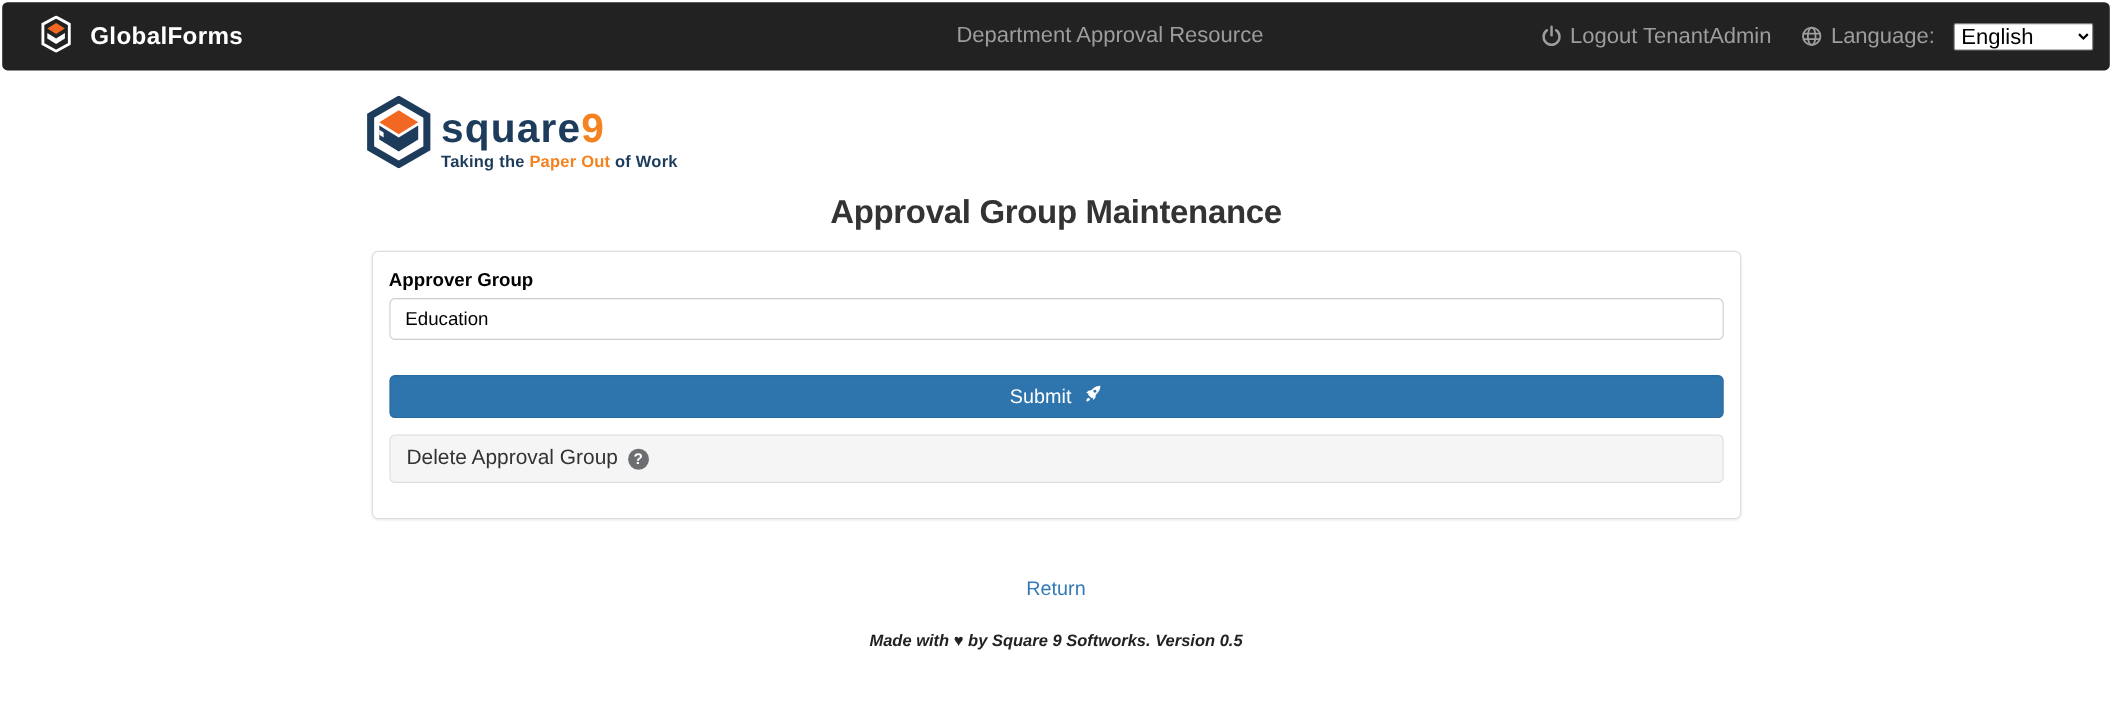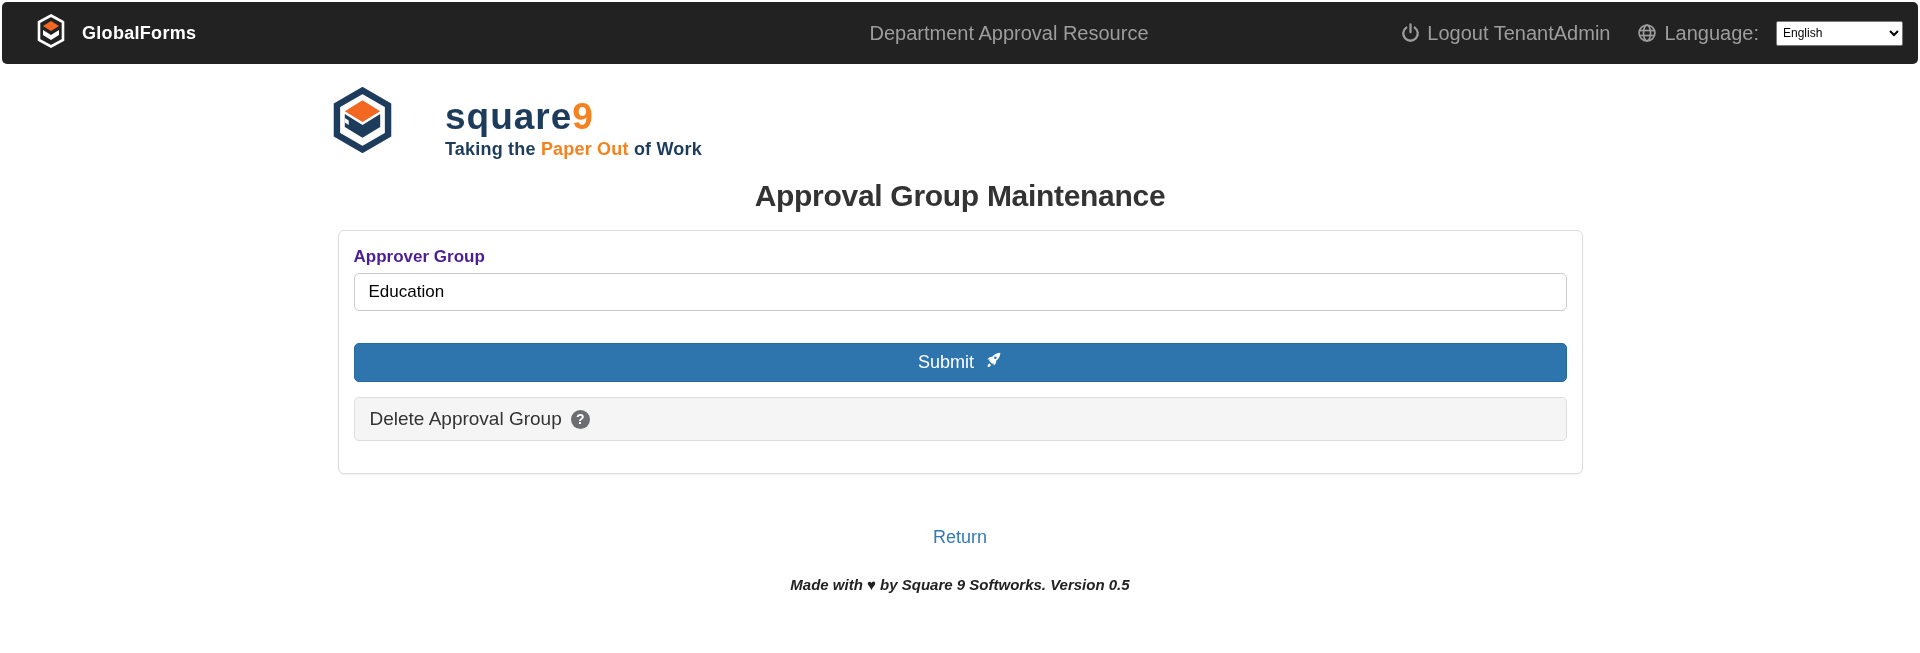--- a/index.html
+++ b/index.html
@@ -8,61 +8,61 @@
     width: 1920px; height: 653px; position: relative; overflow: hidden;
     font-family: "Liberation Sans", sans-serif;
   }
 
   
   .navbar {
     margin: 2px 2px 0; height: 62px; background: #222222; border-radius: 5px;
     display: flex; align-items: center; padding: 0 15px 0 35px; position: relative;
   }
   .brand { display: flex; align-items: center; gap: 17px; text-decoration: none; }
-  .brand-name { color: #ffffff; font-size: 18px; font-weight: bold; letter-spacing: .3px; }
+  .brand-name { color: #ffffff; font-size: 22px; font-weight: bold; letter-spacing: .3px; }
   .nav-title {
     position: absolute; left: 1007px; top: 50%; transform: translate(-50%,-50%);
     color: #9d9d9d; font-size: 20px; white-space: nowrap;
   }
   .nav-right { margin-left: auto; display: flex; align-items: center; color: #9d9d9d; font-size: 20px; }
   .nav-right .icon { display: inline-flex; }
   .logout { display: flex; align-items: center; gap: 6px; cursor: pointer; }
   .nav-gap { width: 27px; }
   .lang { display: flex; align-items: center; gap: 7px; }
   .lang-select {
-    margin-left: 17px; width: 127px; height: 25px; font-size: 12px;
+    margin-left: 17px; width: 127px; height: 25px; font-size: 20px;
     border: 1px solid #777; border-radius: 2px; background: #fff; color: #000;
     font-family: "Liberation Sans", sans-serif; padding: 0 2px;
   }
 
   
   .brand-row { margin: 23px 0 0 333px; display: flex; gap: 9px; }
-  .brand-text { padding-top: 11px; margin-left: 44px; }
+  .brand-text { padding-top: 11px; }
   .wordmark { font-size: 37px; font-weight: bold; color: #1d3c5c; line-height: 1; letter-spacing: 1px; }
   .wordmark .accent { color: #f58220; }
-  .tagline { font-size: 18px; font-weight: bold; color: #1d3c5c; margin-top: 4px; letter-spacing: .2px; }
+  .tagline { font-size: 15px; font-weight: bold; color: #1d3c5c; margin-top: 4px; letter-spacing: .2px; }
   .tagline .accent { color: #f58220; }
 
   
   .page-title {
     text-align: center; font-size: 30px; line-height: 30px; font-weight: bold;
     color: #333; margin-top: 21px; letter-spacing: -.3px;
   }
 
   
   .panel {
     width: 1245px; margin: 19px auto 0; background: #fff;
     border: 1px solid #ddd; border-radius: 6px; box-shadow: 0 1px 2px rgba(0,0,0,.05);
   }
   .panel-header {
     background: #f5f5f5; border-bottom: 1px solid #ddd; border-radius: 5px 5px 0 0;
     height: 43px; line-height: 43px; padding: 0 15px; font-size: 20px; color: #333;
   }
   .panel-body { padding: 16px 15px 32px; }
-  .field-label { display: block; font-size: 17px; font-weight: bold; color: #4c1d95; margin-bottom: 6px; }
+  .field-label { display: block; font-size: 17px; font-weight: bold; color: #000000; margin-bottom: 6px; }
   .text-input {
     width: 100%; height: 38px; border: 1px solid #ccc; border-radius: 5px;
     padding: 0 14px; font-size: 17px; color: #000000;
     font-family: "Liberation Sans", sans-serif; outline: none;
   }
   .submit-btn {
     margin-top: 32px; width: 100%; height: 39px; background: #2e74ad;
     border: 1px solid #2a6a9e; border-radius: 5px; color: #fff; font-size: 18px;
     display: flex; align-items: center; justify-content: center; gap: 10px; cursor: pointer;
     font-family: "Liberation Sans", sans-serif;

